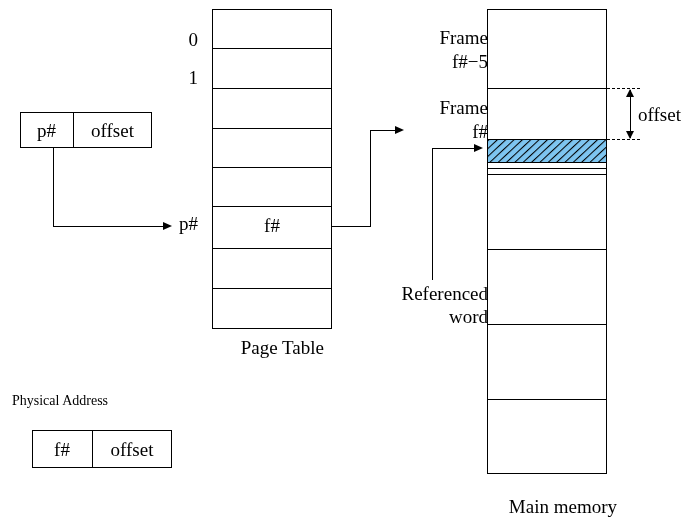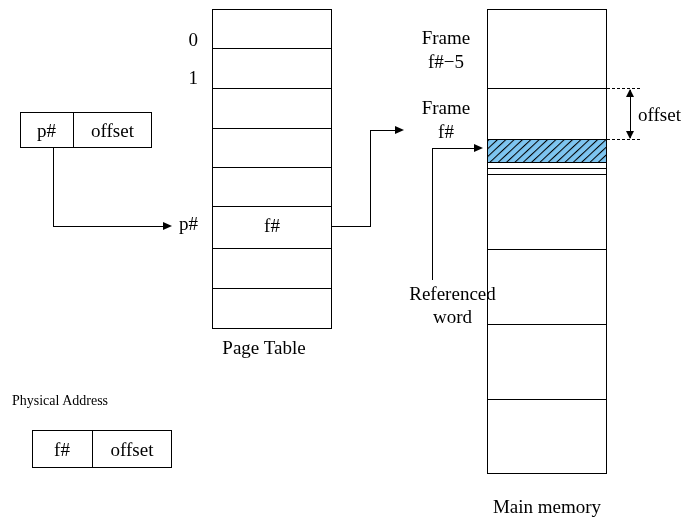--- a/index.html
+++ b/index.html
@@ -15,21 +15,21 @@
     font-family: "Liberation Serif", "DejaVu Serif", serif;
     color: #000000;
     overflow: hidden;
   }
   .lbl {
     position: absolute;
     white-space: nowrap;
     line-height: 1.05;
     color: #000;
   }
-  .lbl.center { text-align: center; }
+  .lbl.center { text-align: right; }
   .lbl.right  { text-align: right; }
 
   
   .box {
     position: absolute;
     border: 1.6px solid #000;
     box-sizing: border-box;
     background: #fff;
   }
   .vdiv {
@@ -173,21 +173,21 @@
   <div class="dashline" style="left:607px; top:139px; width:33px;"></div>
   <div class="vline" style="left:630px; top:90px; height:48px;"></div>
   <div class="arrowU" style="left:626px; top:89px;"></div>
   <div class="arrowD" style="left:626px; top:131px;"></div>
   <div class="lbl" style="left:638px; top:105px; font-size:19px;">offset</div>
 
   <div class="vline" style="left:432px; top:148px; height:132px;"></div>
   <div class="hline" style="left:432px; top:148px; width:42px;"></div>
   <div class="arrowR" style="left:474px; top:143.5px;"></div>
 
-  <div class="lbl center" style="left:395px; top:284px; width:115px; font-size:19px;">
+  <div class="lbl center" style="left:373px; top:284px; width:115px; font-size:19px;">
     <div>Referenced</div>
     <div style="margin-top:3px;">word</div>
   </div>
 
   <div class="lbl" style="left:12px; top:394px; font-size:14px;">Physical Address</div>
 
   <div class="box" style="left:32px; top:430px; width:140px; height:38px;"></div>
   <div class="vdiv" style="left:92px; top:430px; height:38px;"></div>
   <div class="cellText" style="left:32px; top:439px; width:60px; font-size:19px;">f#</div>
   <div class="cellText" style="left:92px; top:439px; width:80px; font-size:19px;">offset</div>

